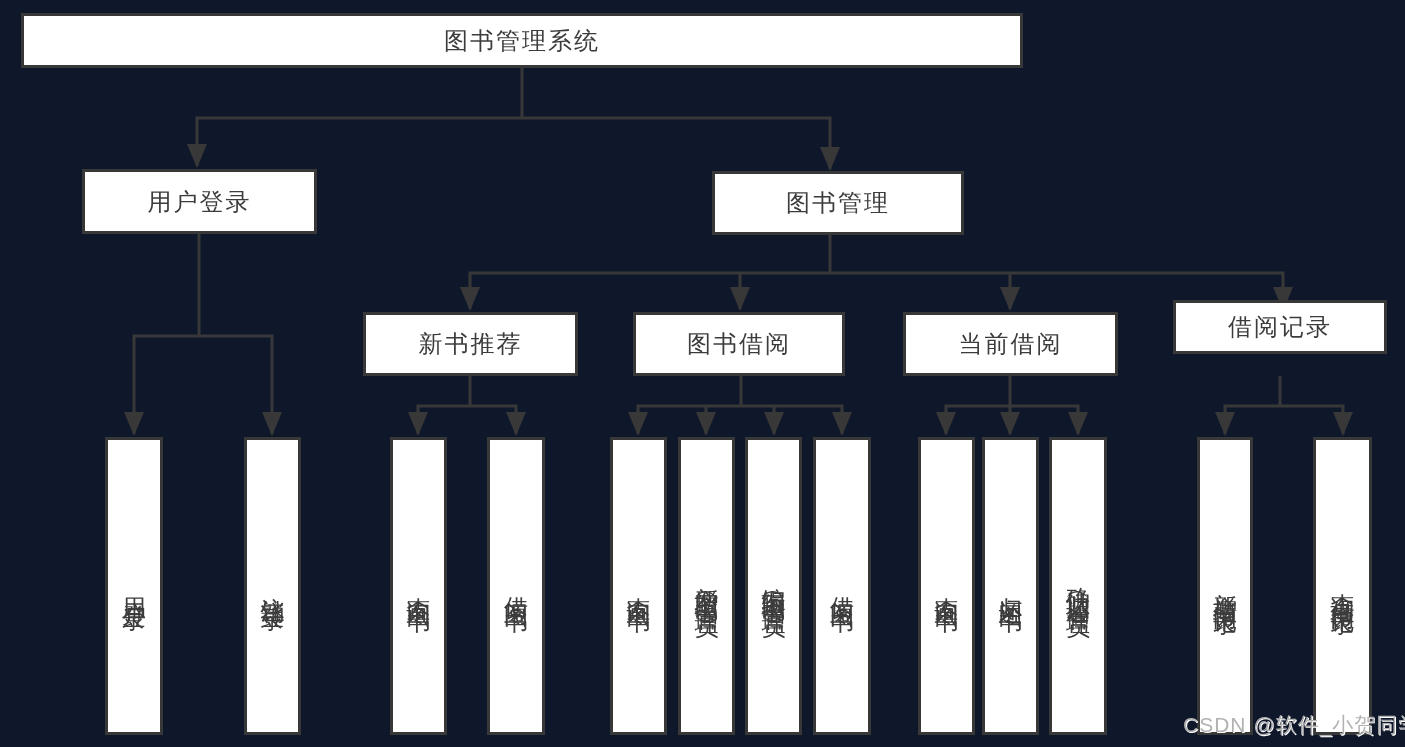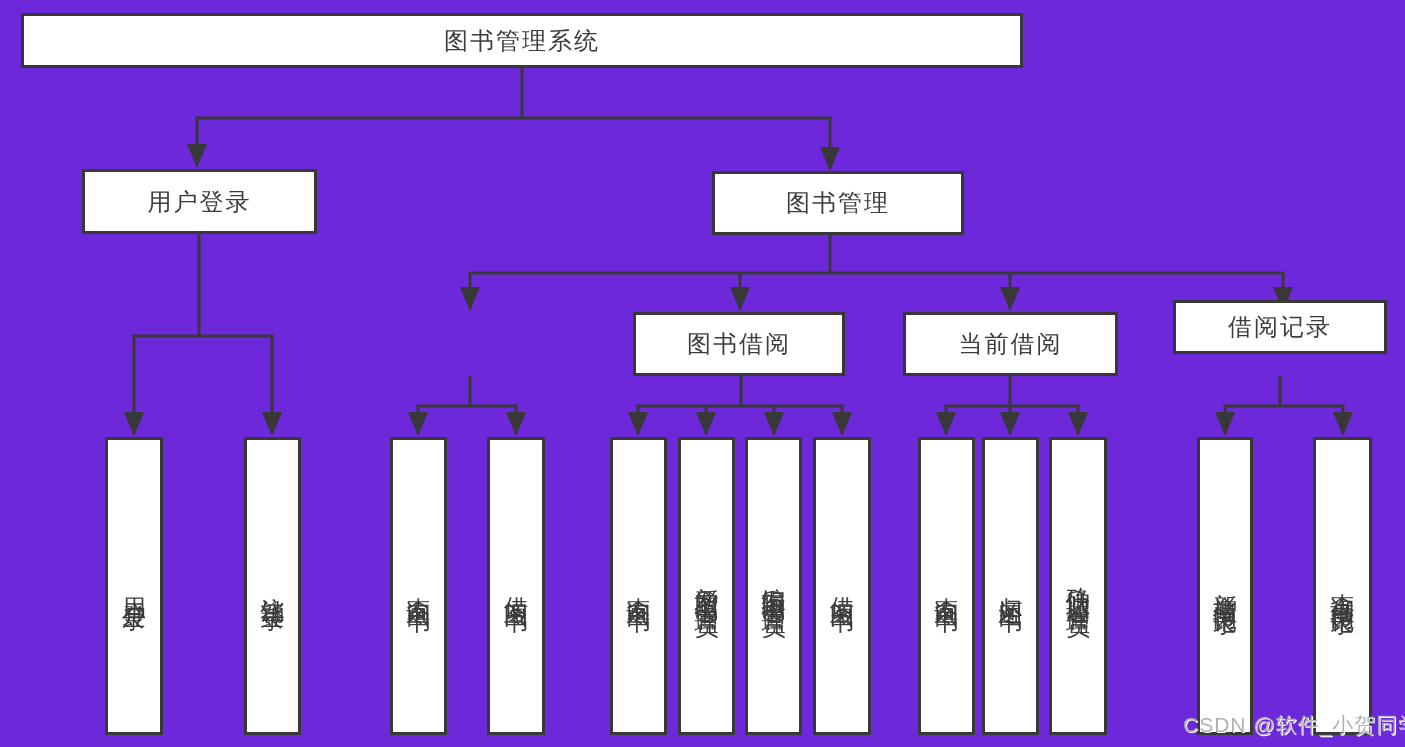--- a/index.html
+++ b/index.html
@@ -5,21 +5,21 @@
   html, body {
     margin: 0;
     padding: 0;
     background: #ffffff;
     font-family: "Liberation Sans", "DejaVu Sans", sans-serif;
   }
   .canvas {
     position: relative;
     width: 1405px;
     height: 747px;
-    background: #6d28d9;
+    background: #0f172a;
     overflow: hidden;
   }
   svg.connectors {
     position: absolute;
     left: 0; top: 0;
     width: 1405px;
     height: 747px;
   }
   .node {
     position: absolute;
@@ -113,20 +113,23 @@
     <span>图书管理系统</span>
   </div>
 
   <div class="node" style="left:82px; top:169px; width:235px; height:65px">
     <span>用户登录</span>
   </div>
   <div class="node" style="left:712px; top:171px; width:252px; height:64px">
     <span>图书管理</span>
   </div>
 
+  <div class="node" style="left:363px; top:312px; width:215px; height:64px">
+    <span>新书推荐</span>
+  </div>
   <div class="node" style="left:633px; top:312px; width:212px; height:64px">
     <span>图书借阅</span>
   </div>
   <div class="node" style="left:903px; top:312px; width:215px; height:64px">
     <span>当前借阅</span>
   </div>
   <div class="node" style="left:1173px; top:300px; width:214px; height:54px">
     <span>借阅记录</span>
   </div>
 

